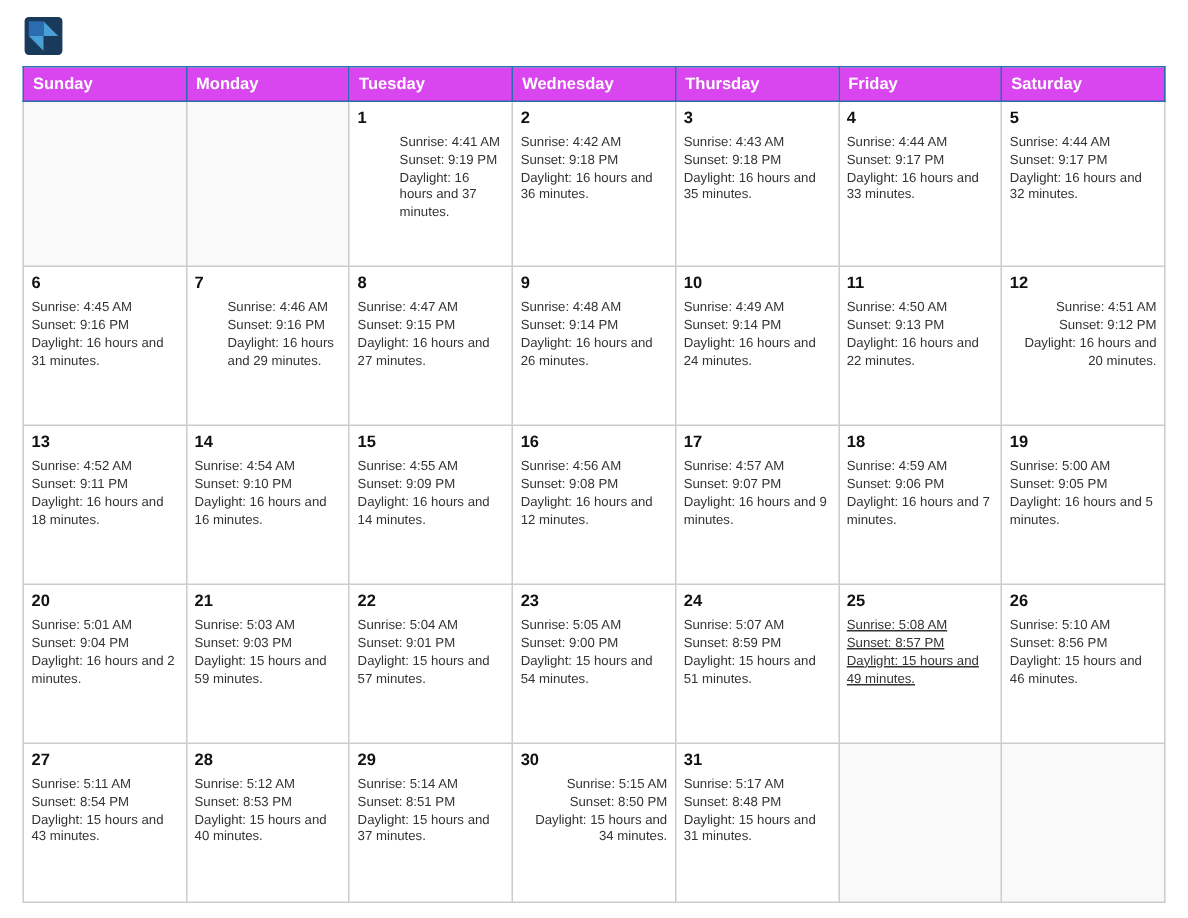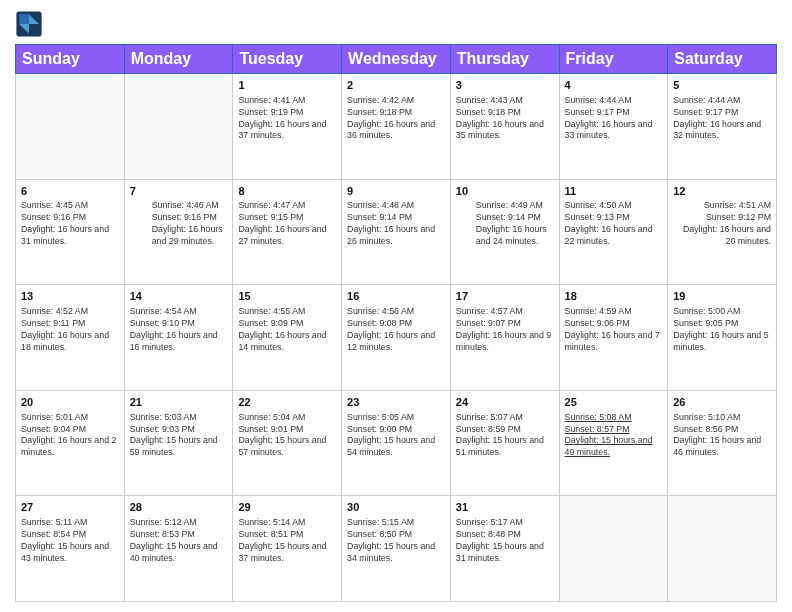--- a/index.html
+++ b/index.html
@@ -52,25 +52,25 @@
       color: #333;
       font-weight: normal;
     }
     .calendar {
       width: 100%;
       border-collapse: collapse;
       flex: 1;
       font-size: 9.5px;
     }
     .calendar thead tr th {
-      background: #8b5cf6;
+      background: #d946ef;
       color: #fff;
       text-align: left;
       padding: 5px 6px;
-      font-size: 16px;
+      font-size: 11px;
       font-weight: bold;
       border: 1px solid #2b6cb0;
     }
     .calendar tbody tr td {
       border: 1px solid #ccc;
       vertical-align: top;
       padding: 4px 5px;
       width: calc(100% / 7);
       height: 82px;
       color: #222;
@@ -125,21 +125,21 @@
           <th>Friday</th>
           <th>Saturday</th>
         </tr>
     </thead>
     <tbody id="calendar-body">
     <tr>
           <td class="empty"></td>
           <td class="empty"></td>
           <td>
             <span class="day-num">1</span>
-            <div class="day-info" style="white-space: pre-line;">Sunrise: 4:41 AM
+            <div class="day-info" style="white-space: pre-line; margin-left: 28px;">Sunrise: 4:41 AM
 Sunset: 9:19 PM
 Daylight: 16 hours and 37 minutes.</div>
           </td>
           <td>
             <span class="day-num">2</span>
             <div class="day-info" style="white-space: pre-line;">Sunrise: 4:42 AM
 Sunset: 9:18 PM
 Daylight: 16 hours and 36 minutes.</div>
           </td>
           <td>
@@ -181,21 +181,21 @@
 Daylight: 16 hours and 27 minutes.</div>
           </td>
           <td>
             <span class="day-num">9</span>
             <div class="day-info" style="white-space: pre-line;">Sunrise: 4:48 AM
 Sunset: 9:14 PM
 Daylight: 16 hours and 26 minutes.</div>
           </td>
           <td>
             <span class="day-num">10</span>
-            <div class="day-info" style="white-space: pre-line; margin-left: 20px;">Sunrise: 4:49 AM
+            <div class="day-info" style="white-space: pre-line;">Sunrise: 4:49 AM
 Sunset: 9:14 PM
 Daylight: 16 hours and 24 minutes.</div>
           </td>
           <td>
             <span class="day-num">11</span>
             <div class="day-info" style="white-space: pre-line;">Sunrise: 4:50 AM
 Sunset: 9:13 PM
 Daylight: 16 hours and 22 minutes.</div>
           </td>
           <td>
@@ -307,21 +307,21 @@
 Daylight: 15 hours and 40 minutes.</div>
           </td>
           <td>
             <span class="day-num">29</span>
             <div class="day-info" style="white-space: pre-line;">Sunrise: 5:14 AM
 Sunset: 8:51 PM
 Daylight: 15 hours and 37 minutes.</div>
           </td>
           <td>
             <span class="day-num">30</span>
-            <div class="day-info" style="white-space: pre-line;">Sunrise: 5:15 AM
+            <div class="day-info" style="white-space: pre-line; text-align: right;">Sunrise: 5:15 AM
 Sunset: 8:50 PM
 Daylight: 15 hours and 34 minutes.</div>
           </td>
           <td>
             <span class="day-num">31</span>
             <div class="day-info" style="white-space: pre-line;">Sunrise: 5:17 AM
 Sunset: 8:48 PM
 Daylight: 15 hours and 31 minutes.</div>
           </td>
           <td class="empty"></td>

